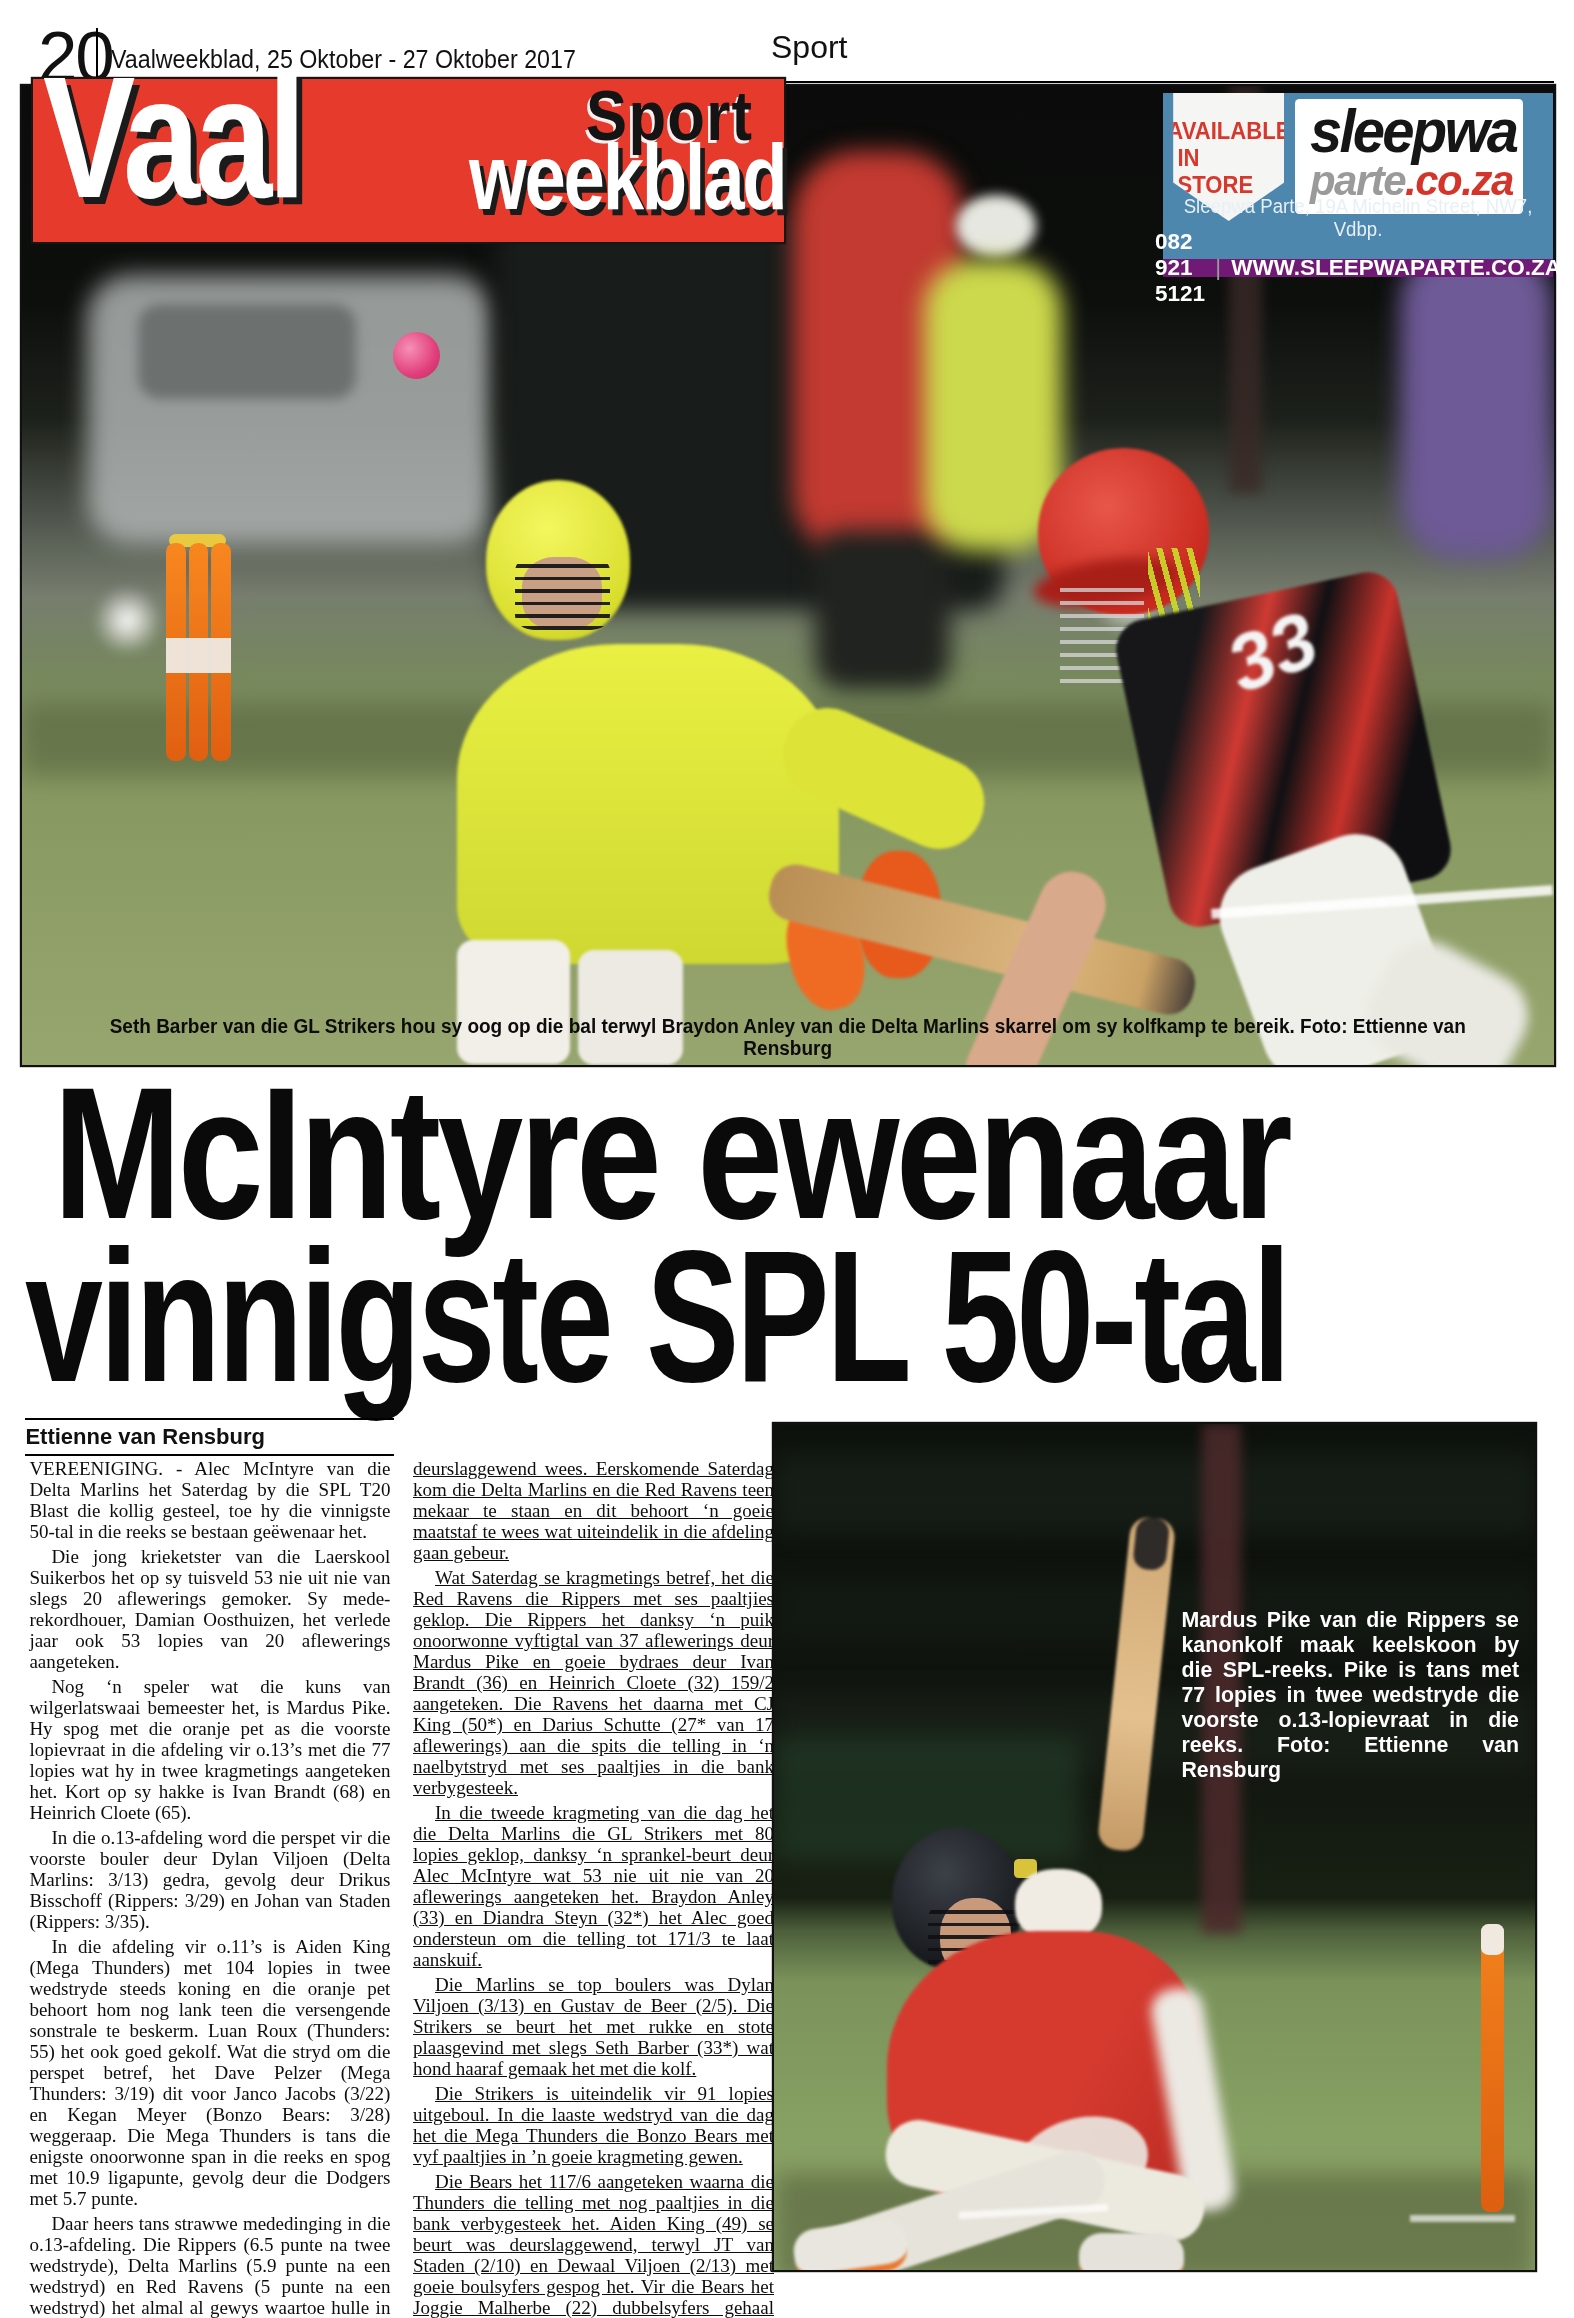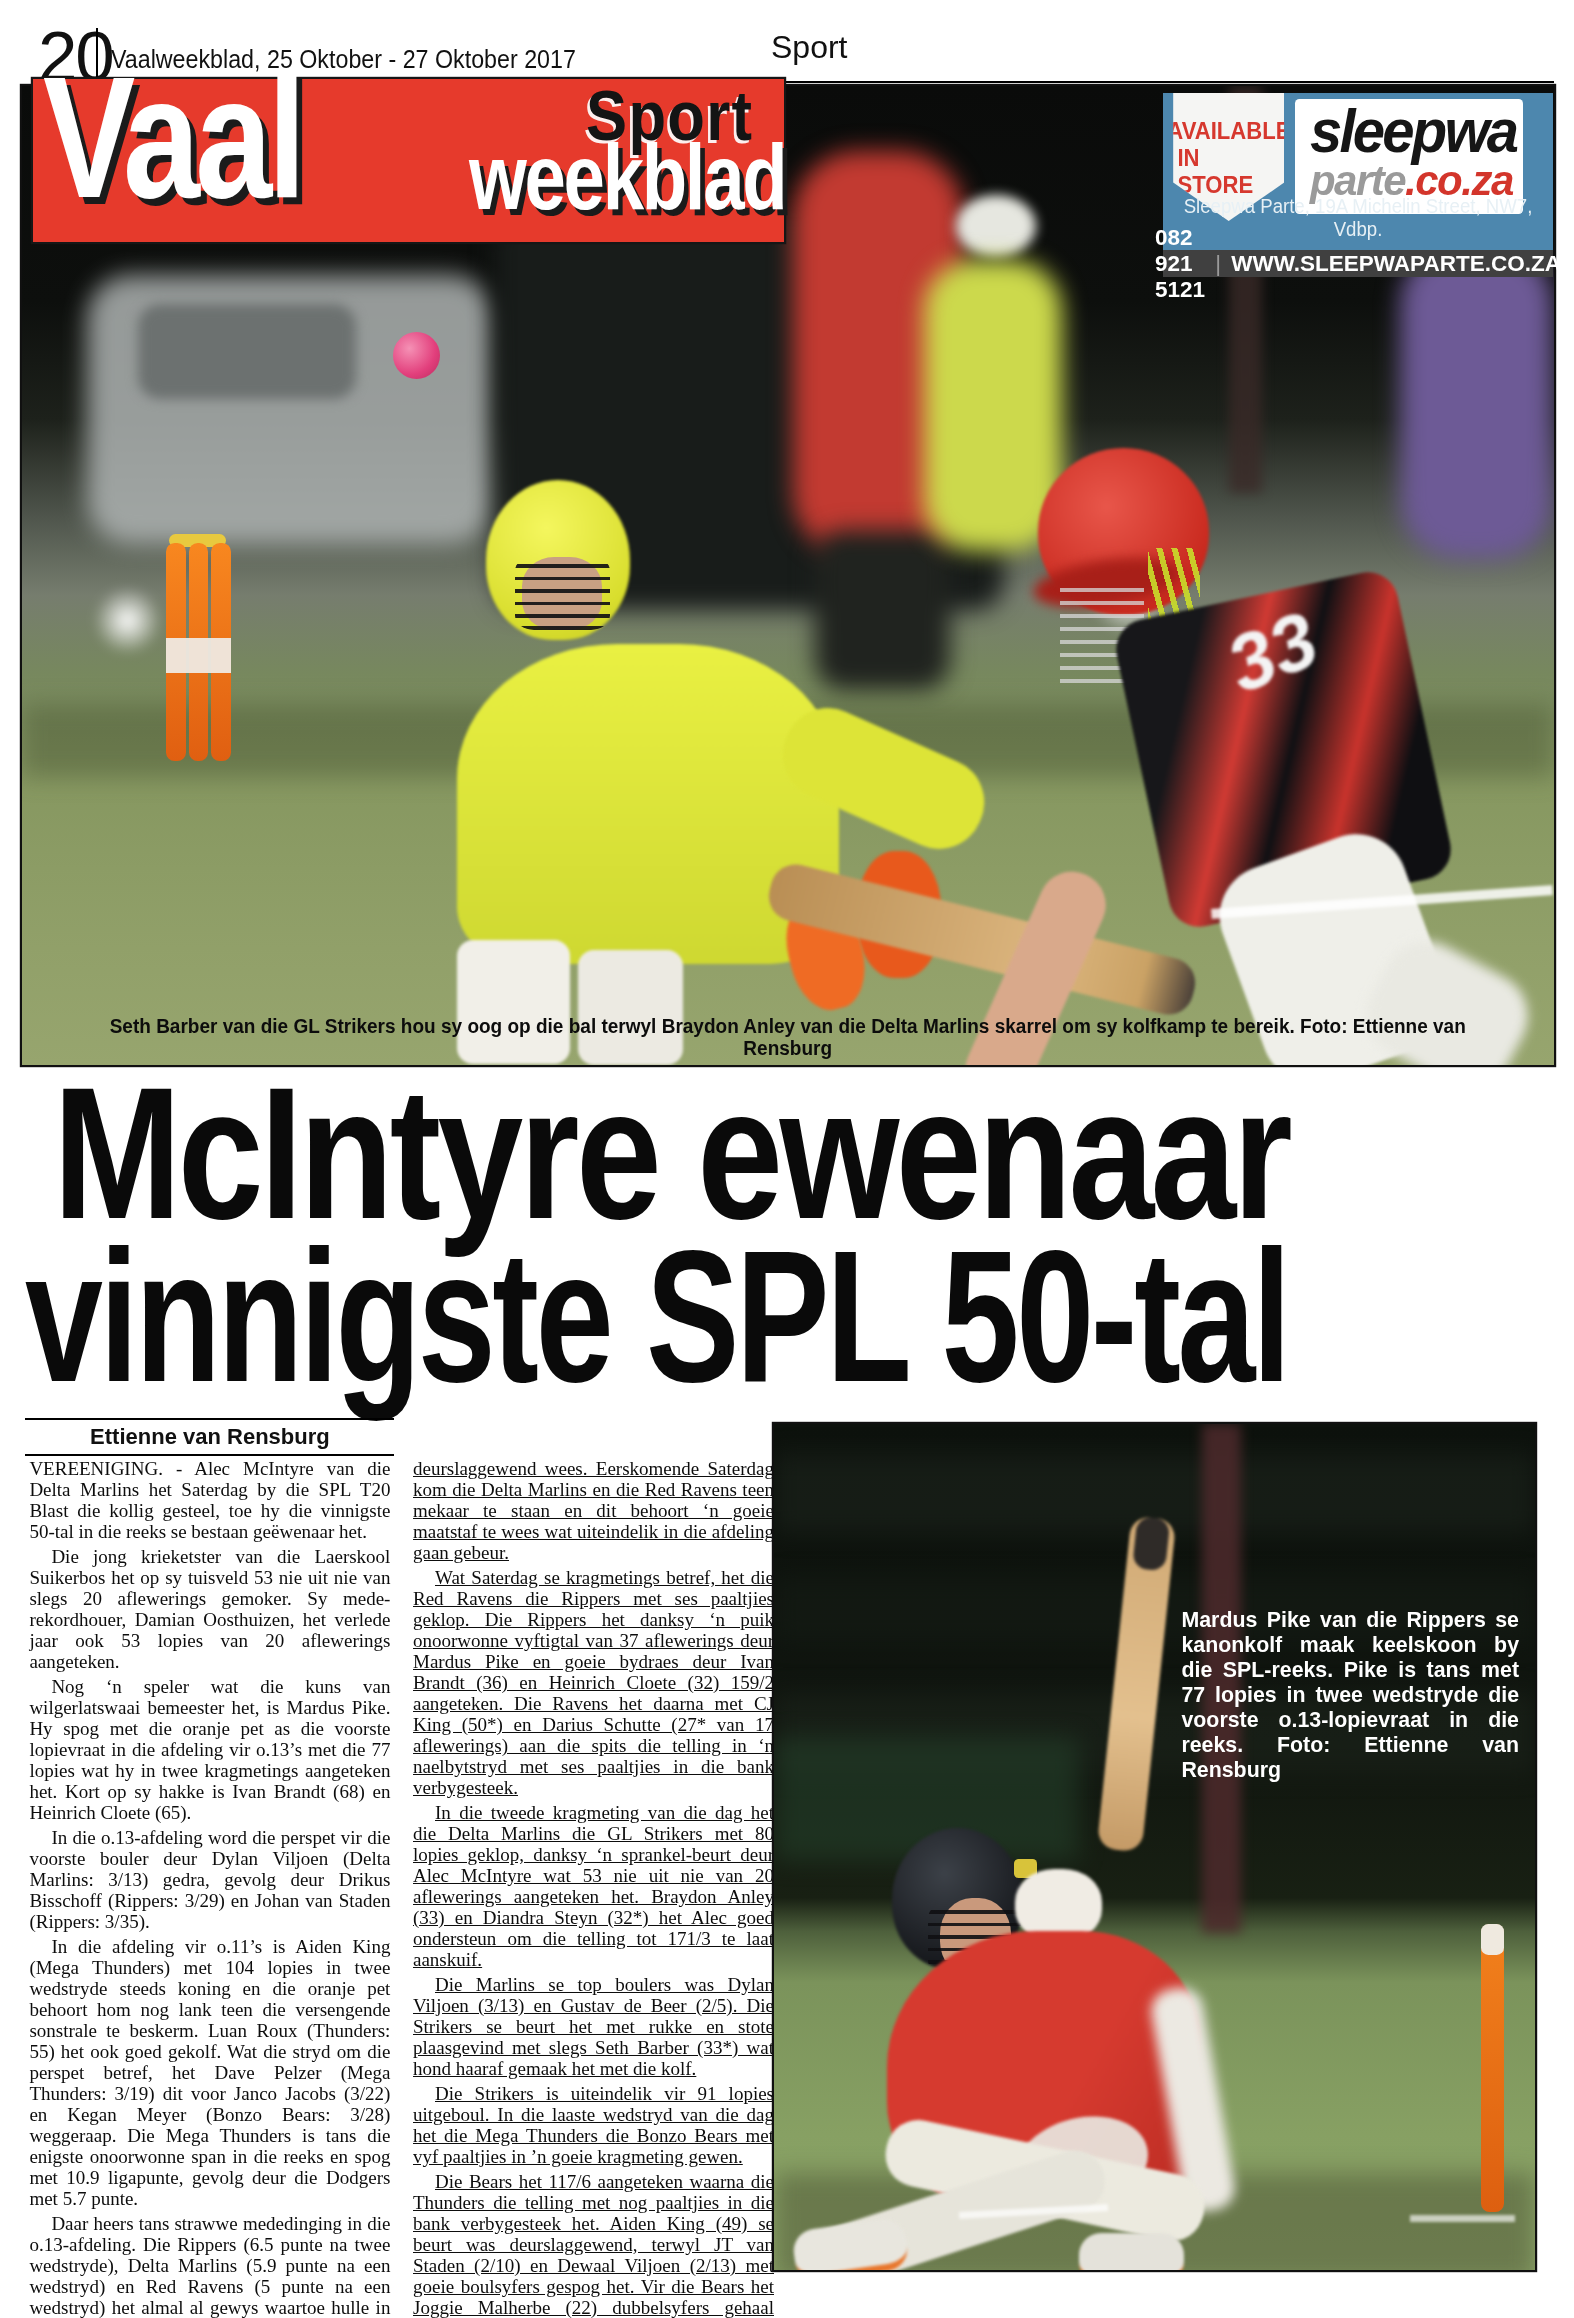--- a/index.html
+++ b/index.html
@@ -44,34 +44,34 @@
     display:flex;flex-direction:column;align-items:center;padding-top:24px;box-sizing:border-box;}
   .ad-ribbon span{color:#d6382e;font-weight:bold;font-size:24px;line-height:27px;transform:scaleX(.92);}
   .ad-logo{position:absolute;left:132px;top:5.8px;width:228px;height:115px;background:#fff;border-radius:4.4px;}
   .ad-logo-main{position:absolute;left:14.5px;top:0px;font-size:61px;font-weight:bold;font-style:italic;
     color:#161616;letter-spacing:-2.9px;transform:scaleX(.95);transform-origin:0 0;line-height:1.05;}
   .ad-logo-sub{position:absolute;right:10.2px;top:58px;font-size:42px;font-weight:bold;font-style:italic;
     letter-spacing:-1.5px;color:#9a9a9a;white-space:nowrap;}
   .ad-logo-sub b{color:#d3352b;}
   .ad-address{position:absolute;left:0;right:0;bottom:36px;text-align:center;color:#e7f0f5;
     font-size:19.6px;transform:scaleX(.95);}
-  .ad-bar{position:absolute;left:0;right:0;bottom:0;height:27px;background:#404040;color:#fff;
+  .ad-bar{position:absolute;left:0;right:0;bottom:0;height:18px;background:#701a75;color:#fff;
     display:flex;align-items:center;justify-content:center;gap:10.2px;font-weight:bold;font-size:22.5px;}
   .ad-bar .sep{color:#9a9a9a;font-weight:400;}
 
   
   #headline{position:absolute;left:25.4px;top:1072px;width:1527px;}
   .hl{font-weight:bold;color:#0a0a0a;white-space:nowrap;line-height:163px;letter-spacing:-4.4px;
       font-family:"Liberation Sans",sans-serif;}
   .hl1{font-size:188px;transform:scaleX(.82);transform-origin:0 50%;margin-left:28px;}
   .hl2{font-size:188px;transform:scaleX(.745);transform-origin:0 50%;}
 
   
   #byline{position:absolute;left:25.4px;top:1418px;width:369px;border-top:2.9px solid #000;
-    border-bottom:2.2px solid #000;padding:3.6px 0 4.4px;font-weight:bold;font-size:22px;text-align:center;}
+    border-bottom:2.2px solid #000;padding:3.6px 0 4.4px;font-weight:bold;font-size:22px;}
   .col{position:absolute;top:1454px;width:369px;font-family:"Liberation Serif",serif;
     font-size:19px;line-height:21px;text-align:justify;color:#0d0d0d;}
   .col1{left:25.4px;} .col2{left:409px;text-decoration:underline;}
   .col p{margin:4px;text-indent:22px;}
   .col p:first-child{text-indent:0;}
 
   
   #side-photo{left:774px;top:1424px;width:761px;height:846px;
     background:linear-gradient(180deg,#0c110c 0%,#10150f 38%,#182013 56%,#4e603c 60%,#7b935b 66%,
                #87a063 84%,#8da569 100%);}

